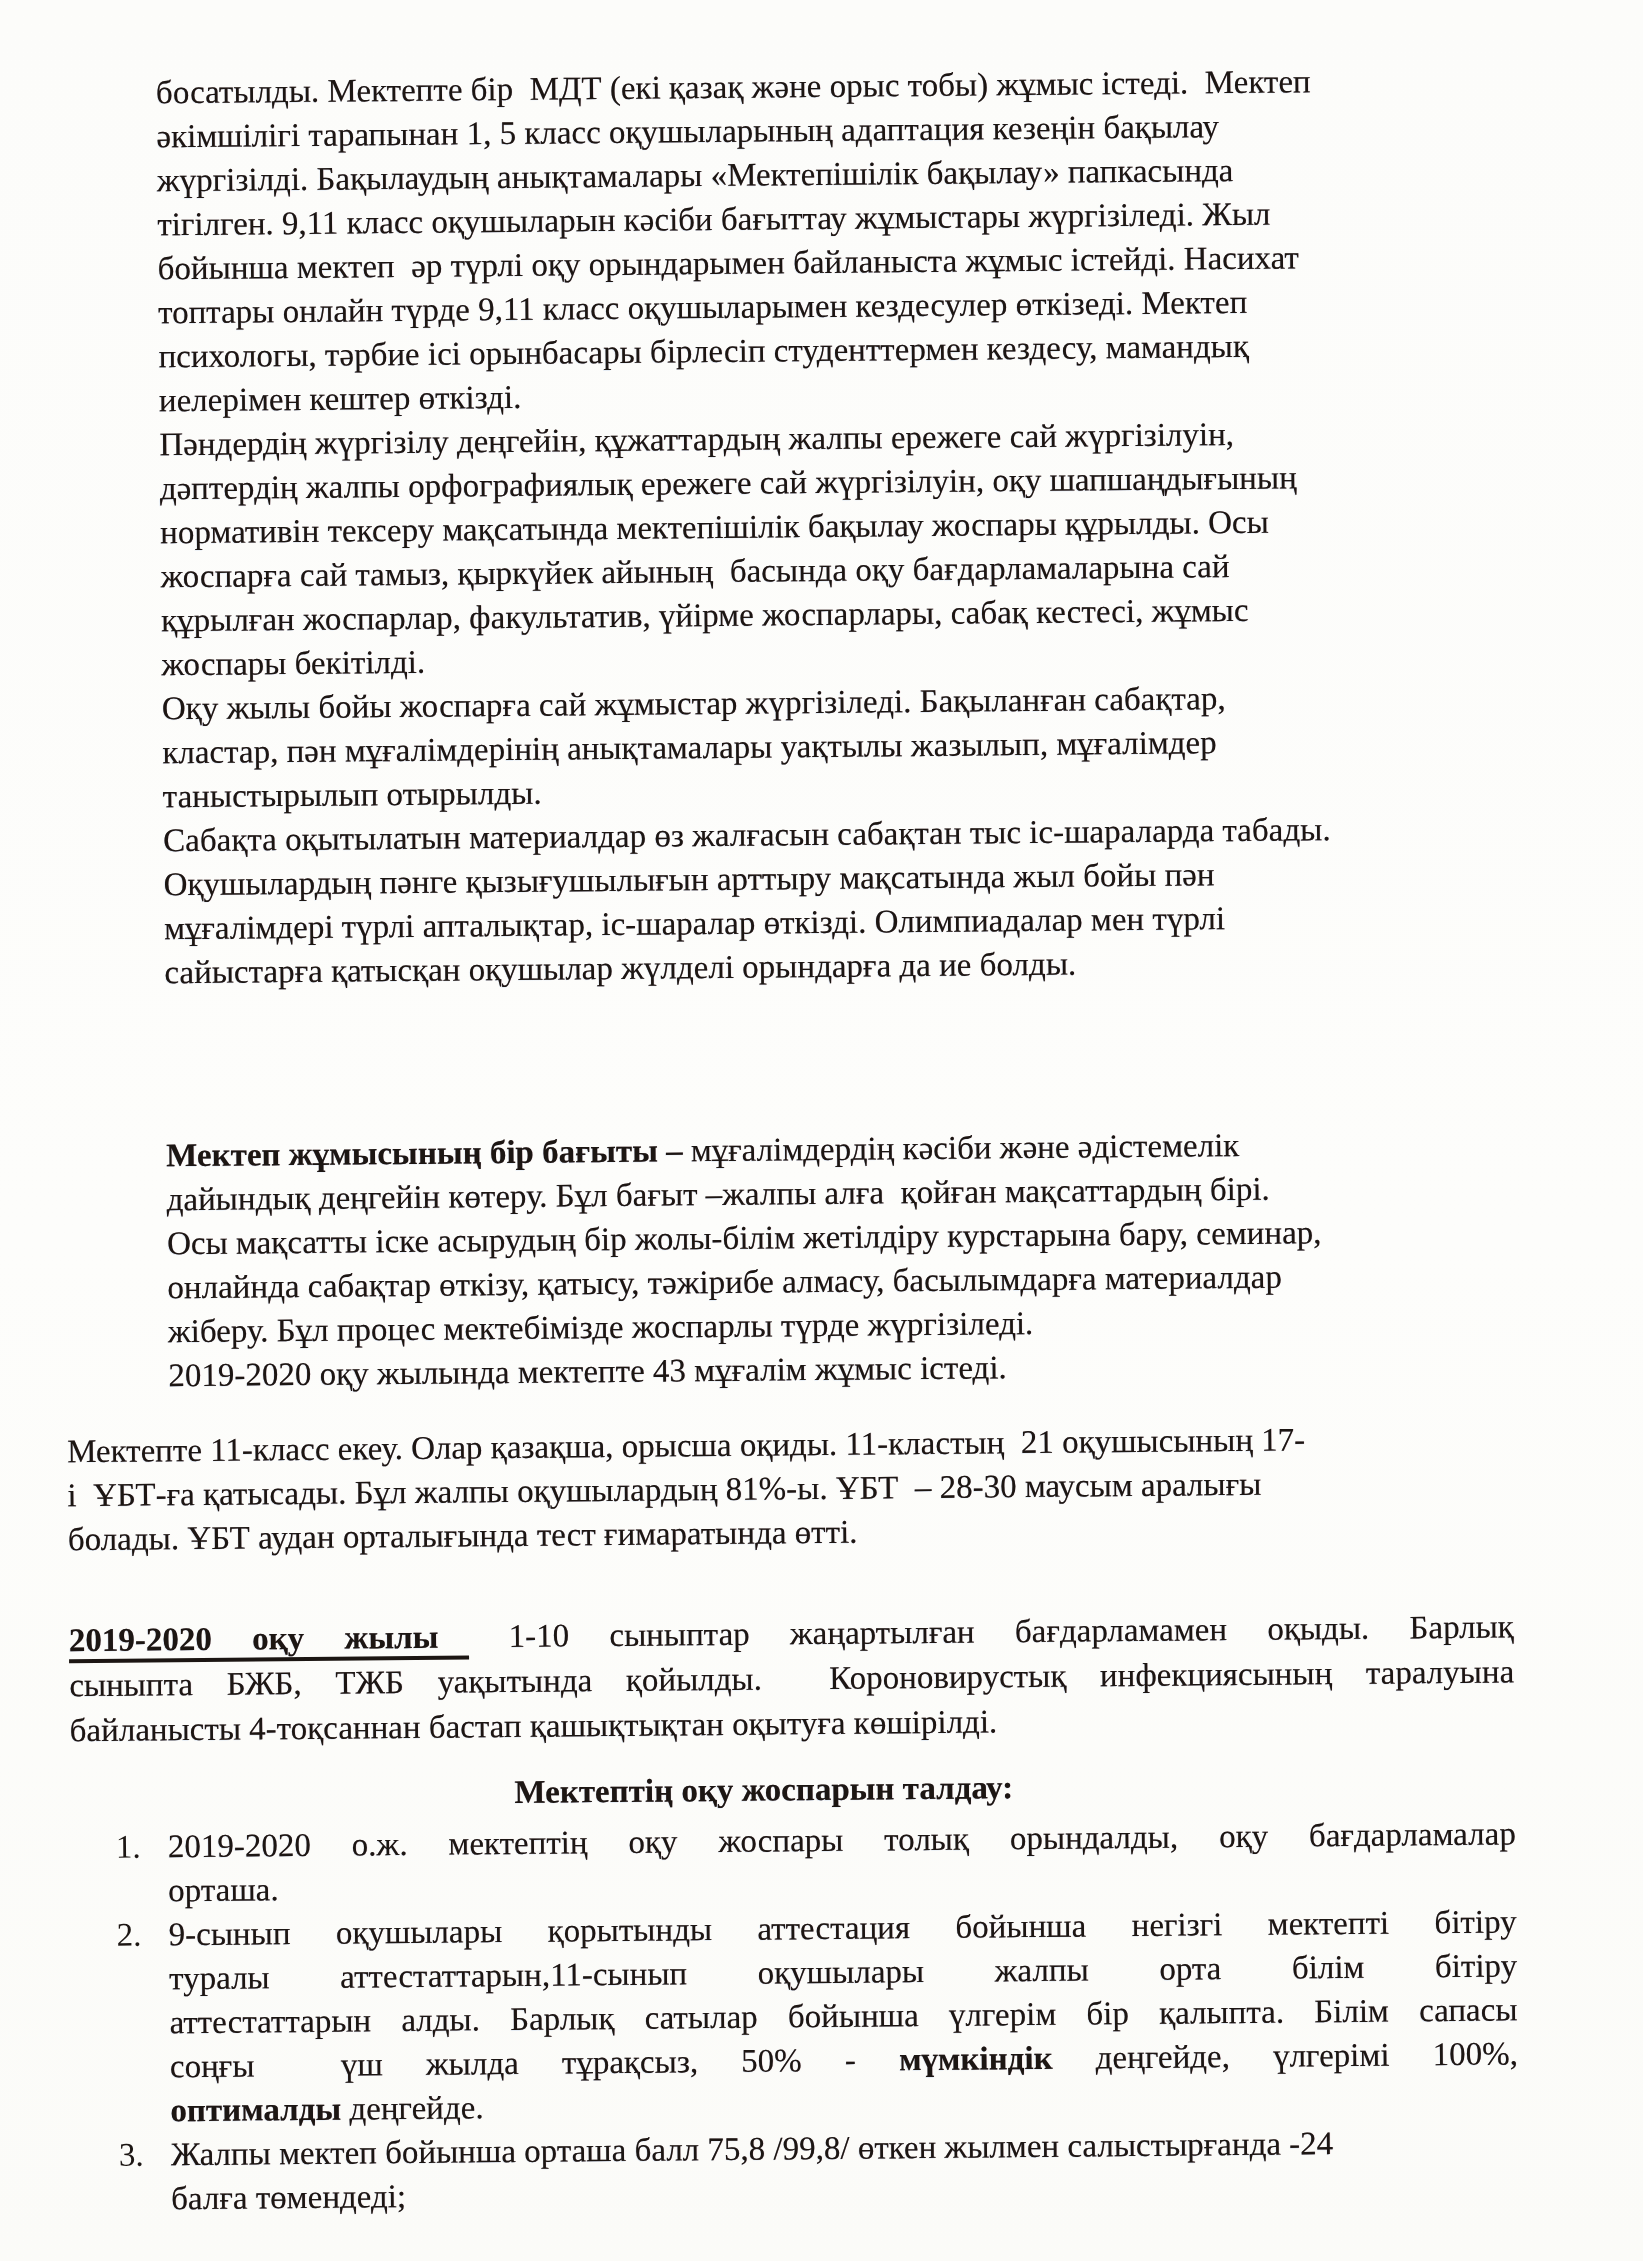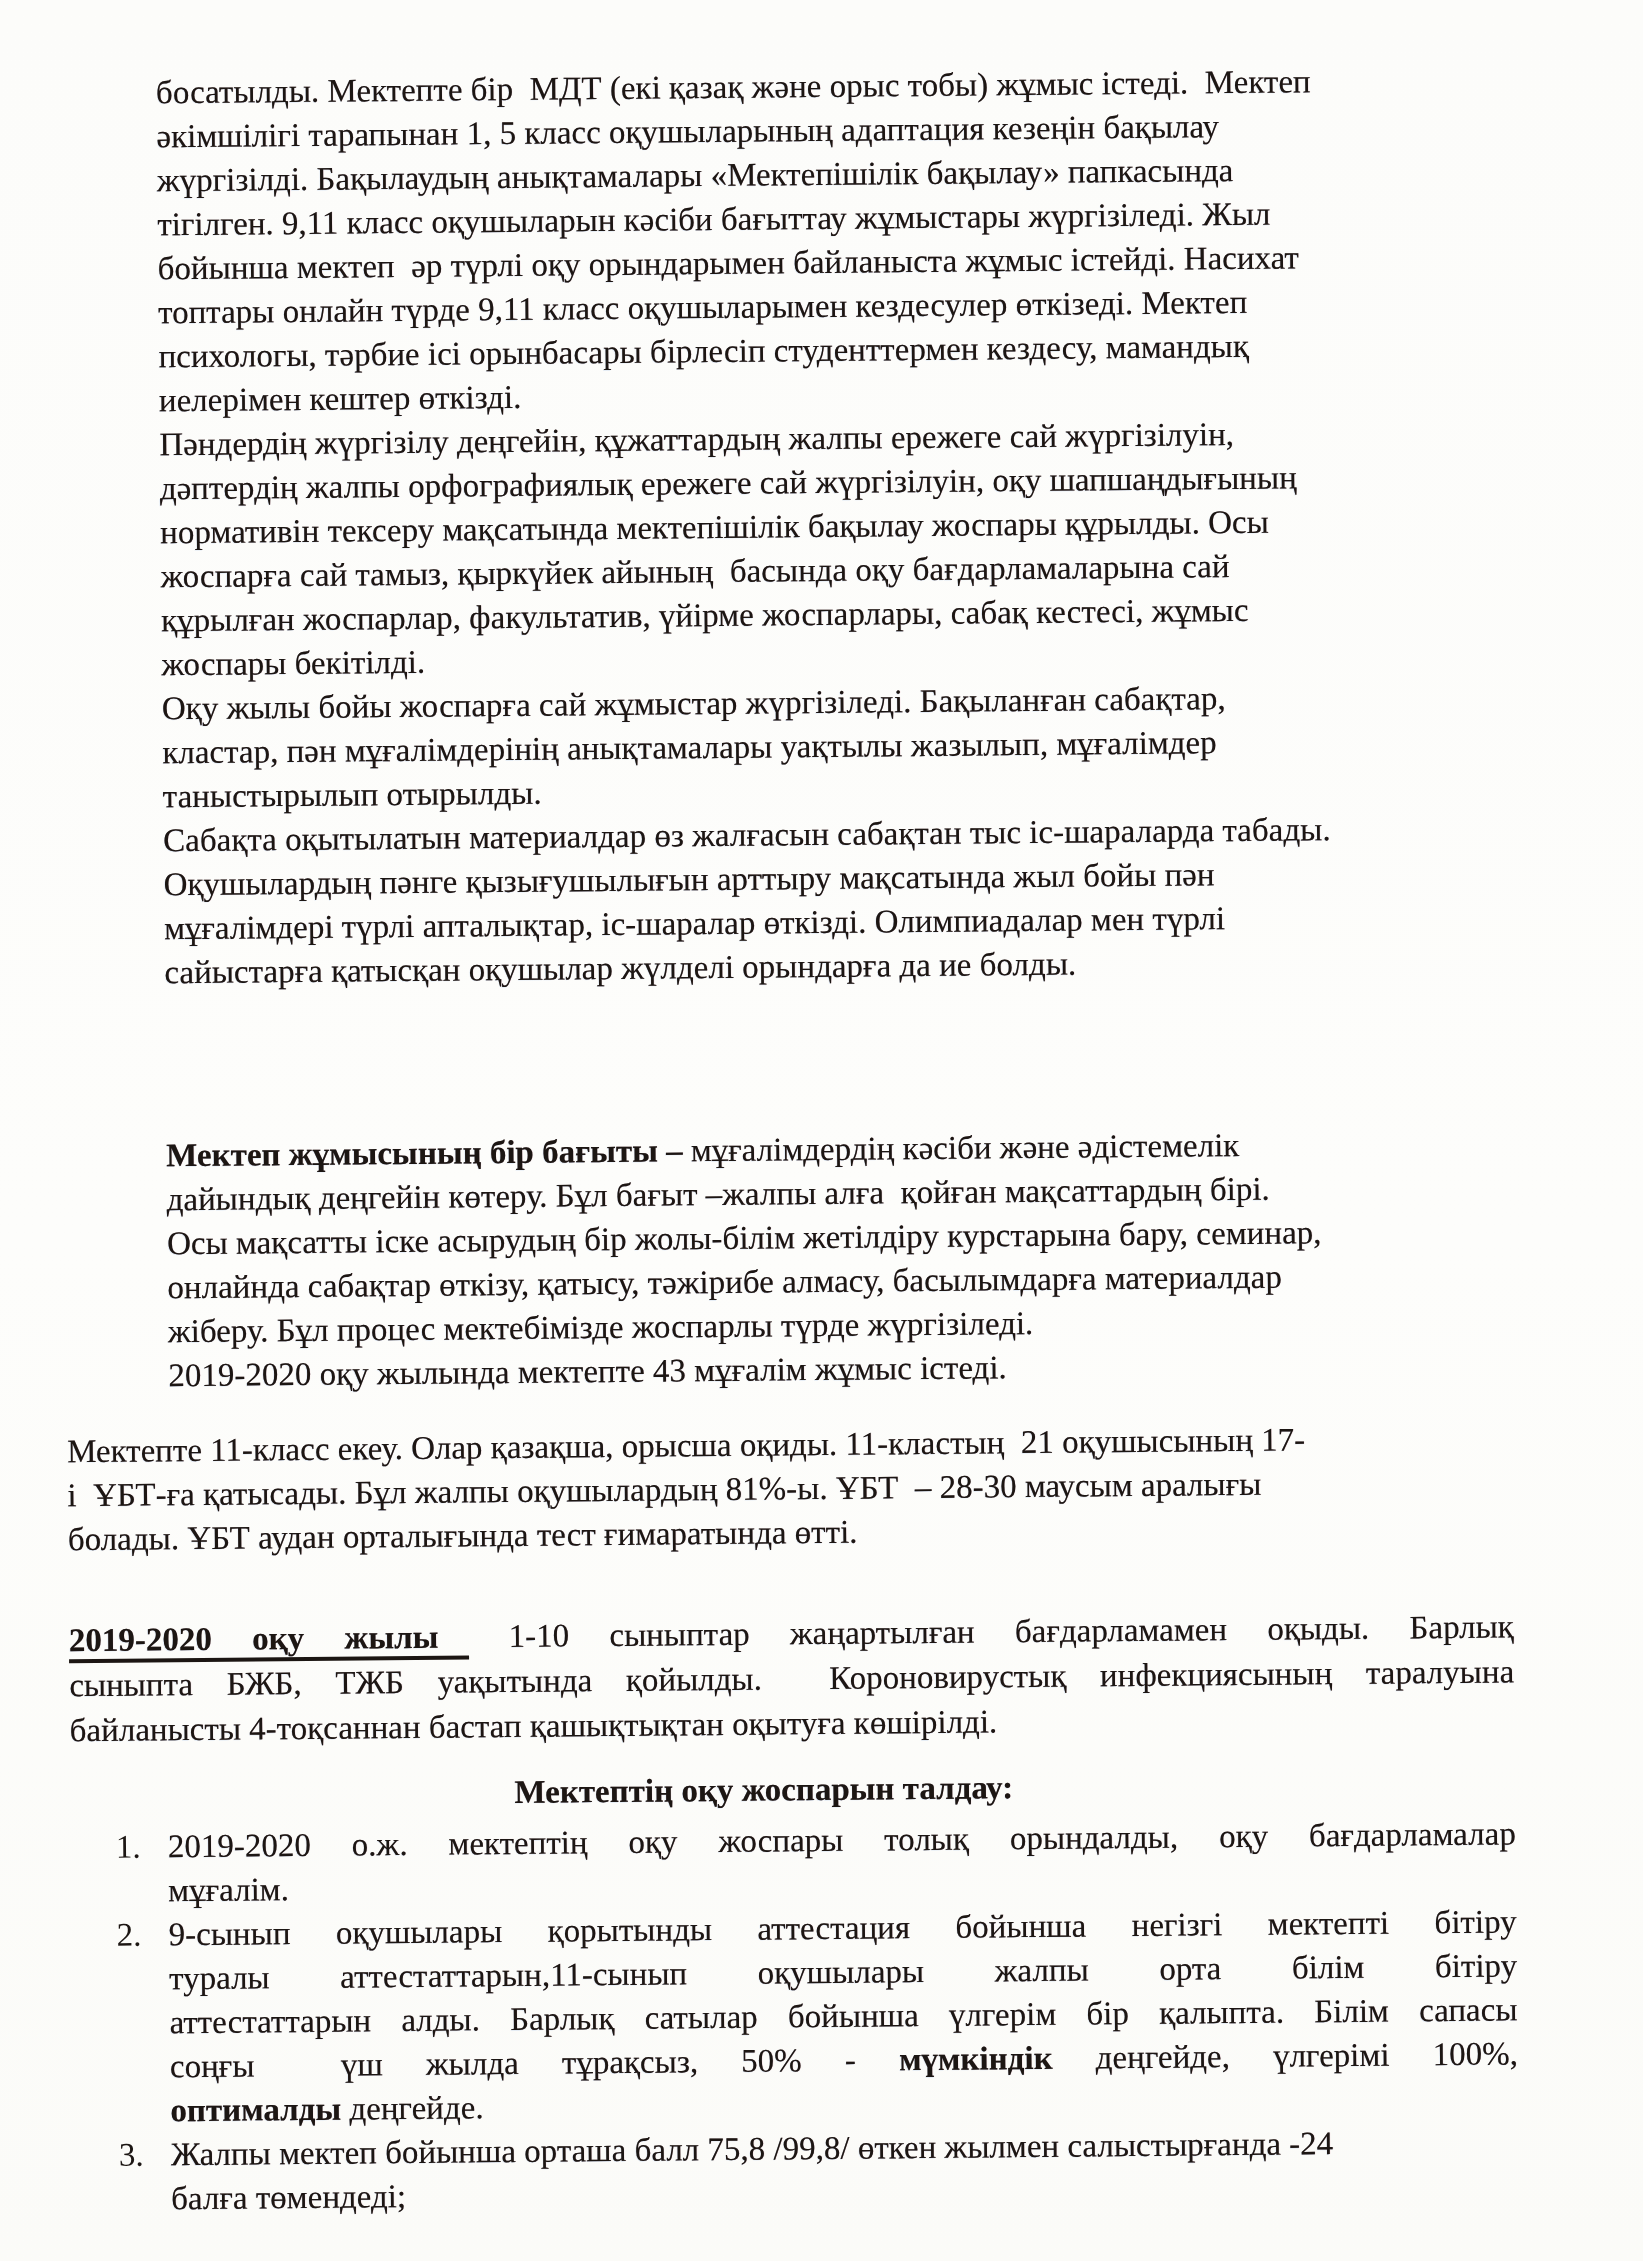--- a/index.html
+++ b/index.html
@@ -124,21 +124,21 @@
           <div class="line"><span class="run">байланысты 4-тоқсаннан бастап қашықтықтан оқытуға көшірілді.</span></div>
         </div>
         <div class="block heading-block">
           <div class="line"><span class="run">Мектептің оқу жоспарын талдау:</span></div>
         </div>
         <div class="list block">
           <div class="item">
             <span class="marker">1.</span>
             <div class="content">
               <div class="line j"><span class="run">2019-2020 о.ж. мектептің оқу жоспары толық орындалды, оқу бағдарламалар</span></div>
-              <div class="line"><span class="run">мұғалім.</span></div>
+              <div class="line"><span class="run">орташа.</span></div>
             </div>
           </div>
           <div class="item">
             <span class="marker">2.</span>
             <div class="content">
               <div class="line j"><span class="run">9-сынып оқушылары қорытынды аттестация бойынша негізгі мектепті бітіру</span></div>
               <div class="line j"><span class="run">туралы аттестаттарын,11-сынып оқушылары жалпы орта білім бітіру</span></div>
               <div class="line j"><span class="run">аттестаттарын алды. Барлық сатылар бойынша үлгерім бір қалыпта. Білім сапасы</span></div>
               <div class="line j"><span class="run">соңғы  үш жылда тұрақсыз, 50% - </span><span class="run b">мүмкіндік</span><span class="run"> деңгейде, үлгерімі 100%,</span></div>
               <div class="line"><span class="run b">оптималды</span><span class="run"> деңгейде.</span></div>

